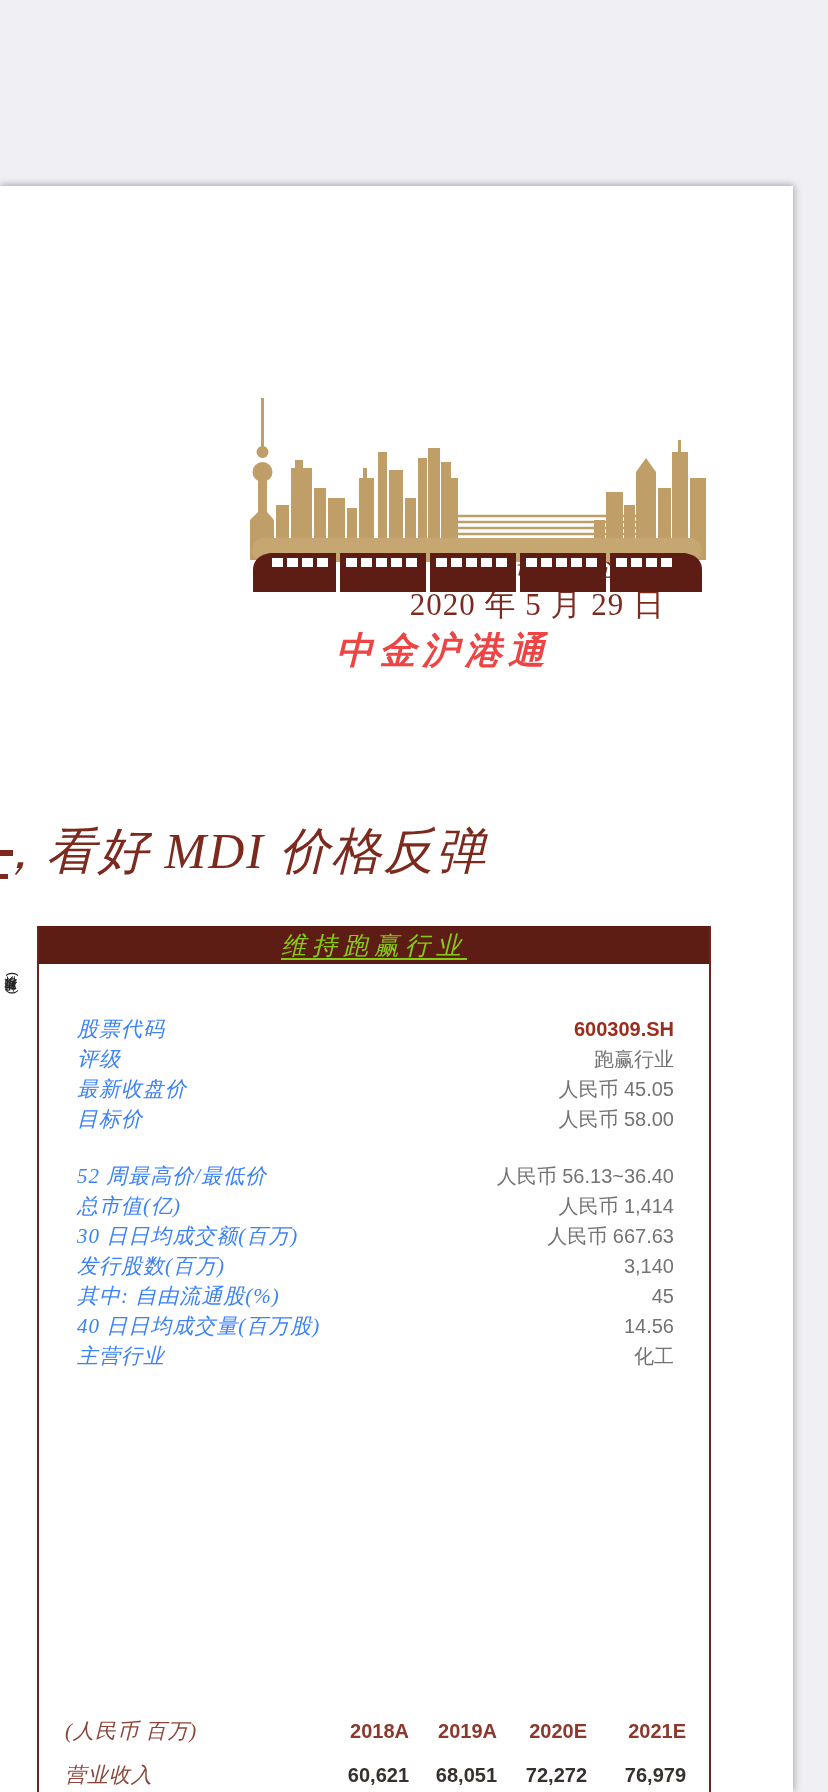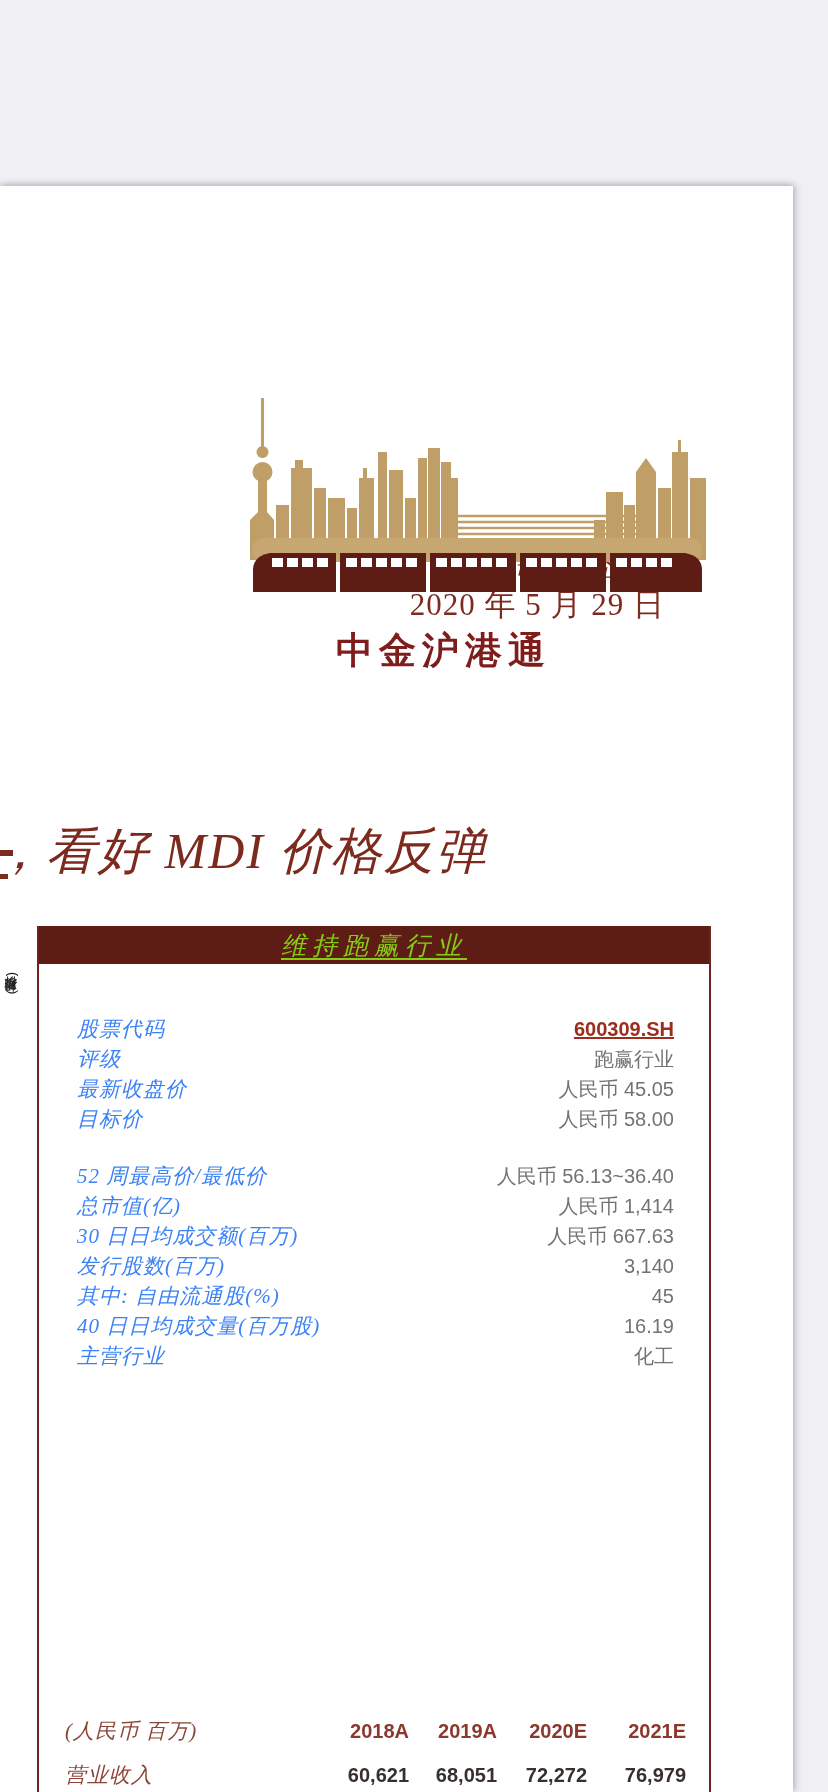--- a/index.html
+++ b/index.html
@@ -6,38 +6,38 @@
   #frame{position:relative;width:828px;height:1792px;overflow:hidden;background:#f0f0f4;
          font-family:"Liberation Serif","DejaVu Serif",serif;}
   
   .page{position:absolute;left:0;top:186px;width:793px;height:1606px;background:#ffffff;
         box-shadow:0 -2px 6px rgba(60,60,80,0.25), 3px 0 7px rgba(60,60,80,0.18);}
   
   .hdr-meta{position:absolute;right:128px;text-align:right;color:#7d2a1f;font-style:italic;}
   .hdr-type{top:366px;font-size:23px;letter-spacing:2px;}
   .hdr-date{top:398px;font-size:31px;font-weight:normal;font-style:normal;letter-spacing:1px;}
   .hdr-brand{position:absolute;left:336px;top:440px;font-size:37px;font-weight:bold;
-             color:#7f1d1d;letter-spacing:6px;}
+             color:#ef4444;font-style:italic;letter-spacing:6px;}
   
   .doc-title{position:absolute;left:-6px;top:632px;font-size:50px;color:#7c2a1e;
              font-style:italic;letter-spacing:2px;white-space:nowrap;}
   .frag{position:absolute;background:#7c2a1e;}
   
   .box{position:absolute;left:37px;top:740px;width:670px;height:1052px;
        border-left:2px solid #6e241a;border-right:2px solid #6e241a;}
   .box-head{position:absolute;left:0;top:0;width:100%;height:38px;background:#5e1d14;
             display:flex;align-items:center;justify-content:center;}
   .box-head span{color:#84cc16;font-size:25px;font-style:italic;letter-spacing:6px;
                  text-decoration:underline;text-underline-offset:4px;}
   
   .info{position:absolute;left:26px;top:88px;width:609px;}
   .irow{height:30px;display:flex;justify-content:space-between;align-items:center;}
   .irow .lab{font-size:21px;color:#3b82f6;font-style:italic;letter-spacing:1px;margin-left:12px;}
   .irow .val{font-size:20px;color:#737373;font-family:"Liberation Sans","DejaVu Sans",sans-serif;}
-  .irow .val.accent{color:#9c2c1c;font-weight:bold;text-decoration:underline;}
+  .irow .val.accent{color:#9c2c1c;font-weight:bold;}
   .ispacer{height:27px;}
   .ylab{position:absolute;left:83px;top:1300px;width:16px;font-size:13px;color:#222;
         font-family:"Liberation Sans","DejaVu Sans",sans-serif;
         transform:rotate(180deg);writing-mode:vertical-rl;letter-spacing:1px;white-space:nowrap;}
   
   .fintab{position:absolute;left:26px;top:788px;width:621px;
           font-family:"Liberation Sans","DejaVu Sans",sans-serif;}
   .frow{display:grid;grid-template-columns:1fr 95px 88px 90px 99px;height:34px;align-items:center;}
   .frow .flab{font-family:"Liberation Serif","DejaVu Serif",serif;font-size:21px;color:#8c4639;
               font-style:italic;letter-spacing:1px;}
@@ -174,21 +174,21 @@
           <div class="irow">
             <span class="lab">发行股数(百万)</span>
             <span class="val">3,140</span>
           </div>
           <div class="irow">
             <span class="lab">其中: 自由流通股(%)</span>
             <span class="val">45</span>
           </div>
           <div class="irow">
             <span class="lab">40 日日均成交量(百万股)</span>
-            <span class="val">16.19</span>
+            <span class="val">14.56</span>
           </div>
           <div class="irow">
             <span class="lab">主营行业</span>
             <span class="val">化工</span>
           </div>
         </div>
 
       <div class="ylab" style="position:absolute;left:-37px;top:45px;">相对股价 (%)</div>
 
       <div class="fintab" id="fin-table">

